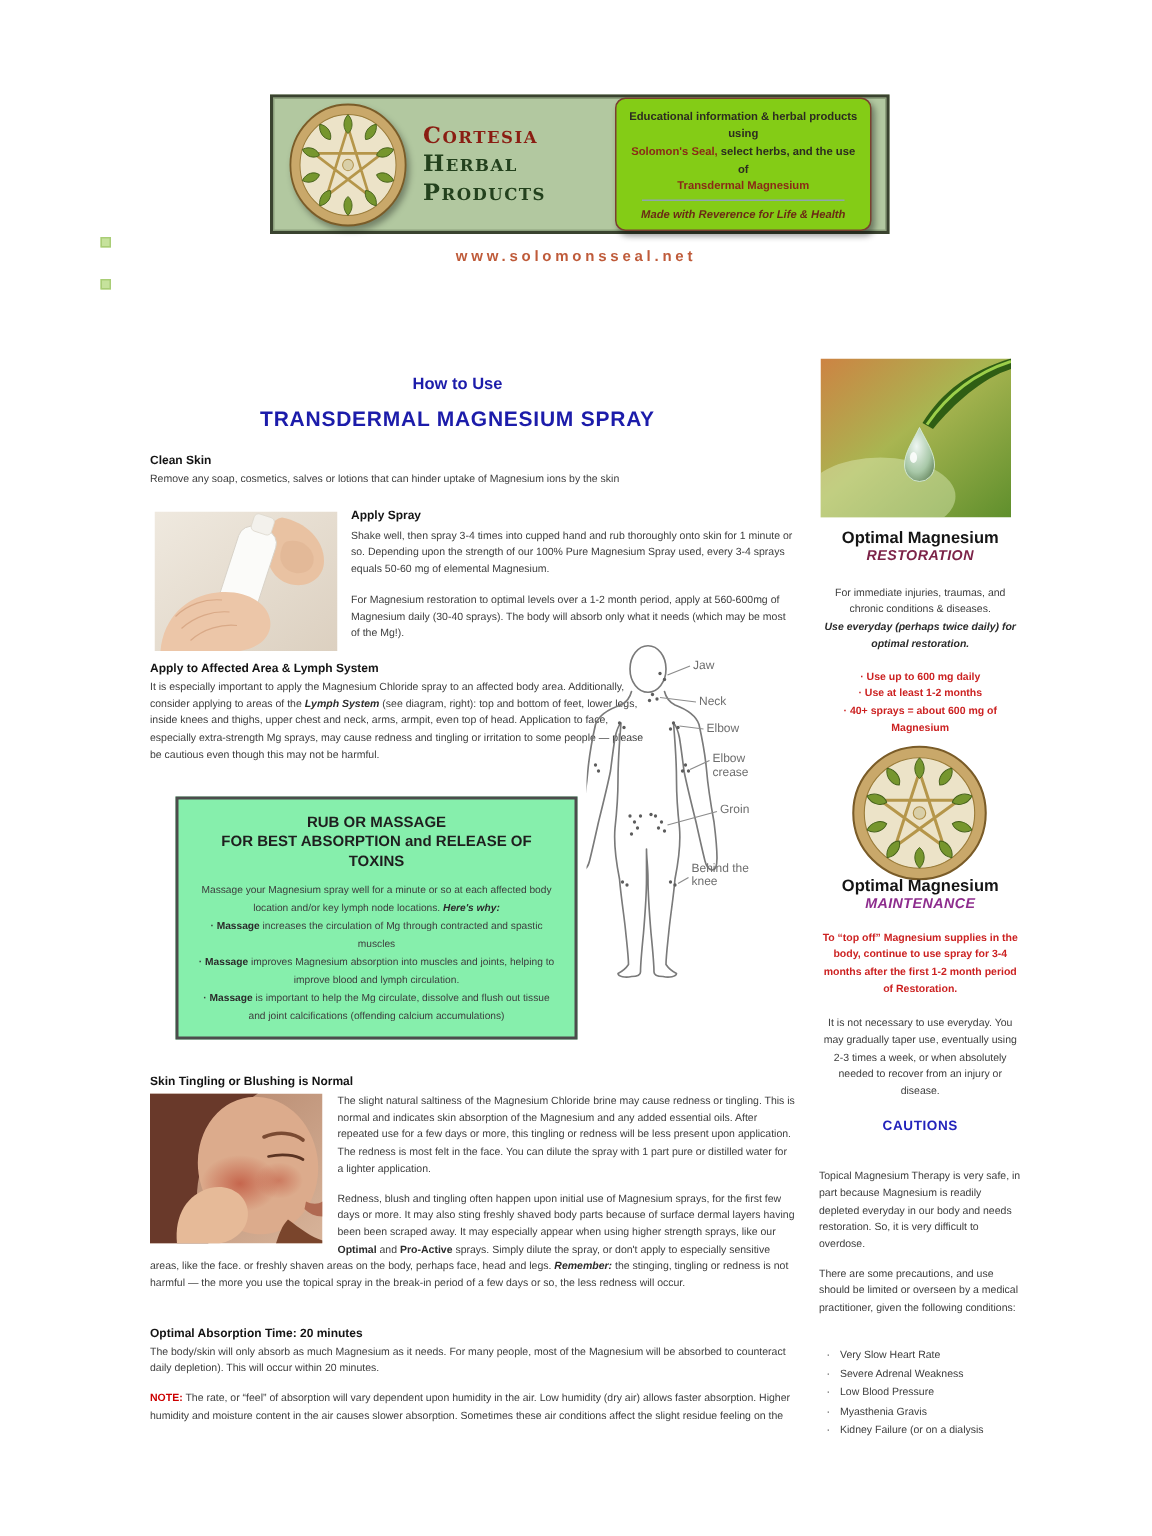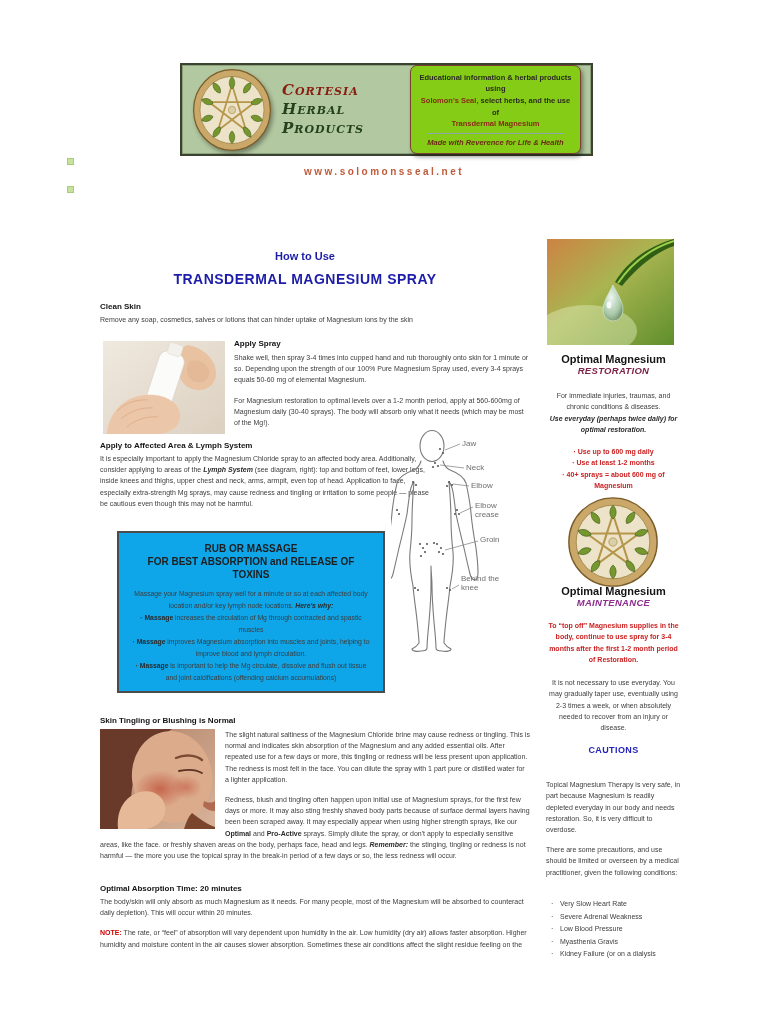--- a/index.html
+++ b/index.html
@@ -6,21 +6,21 @@
   body{width:768px;height:1024px;overflow:hidden;font-family:"Liberation Sans",sans-serif;}
   .page{position:relative;width:768px;height:1024px;background:#fff;}
 
   
   .banner{position:absolute;left:180px;top:63px;width:413px;height:93px;
     background:#b2c8a0;border:2px solid #3a432f;box-sizing:border-box;
     display:flex;align-items:center;padding:0 10px;gap:10px;
     box-shadow:0 0 0 1px #8ca07c inset;}
   .logo-wrap{flex:0 0 auto;width:80px;height:84px;filter:drop-shadow(2px 3px 2px rgba(0,0,0,.35));}
   .brand{flex:0 0 auto;width:118px;font-family:"DejaVu Serif",serif;font-weight:bold;
-    font-variant:small-caps;font-size:15px;letter-spacing:1px;line-height:1.25;font-style:italic;}
+    font-variant:small-caps;font-size:15px;letter-spacing:1px;line-height:1.25;}
   .brand-l1{color:#8a1d12;}
   .brand-l2,.brand-l3{color:#23411d;}
   .tagline-box{flex:1 1 auto;background:#84cc16;border:1px solid #7a4030;border-radius:7px;
     box-shadow:2px 3px 4px rgba(0,0,0,.4);padding:6px 6px 5px;text-align:center;
     font-size:7.5px;font-weight:bold;color:#2c2c20;line-height:1.55;}
   .tl-red{color:#8a2a17;}
   .tl-divider{height:0;border-top:1px solid #8fa5ad;width:86%;margin:3px auto 3px;}
   .tl-italic{font-style:italic;color:#6b2a14;}
 
   .website{position:absolute;left:0;top:166px;width:768px;text-align:center;
@@ -51,21 +51,21 @@
   .lymph{left:100px;top:441px;width:333px;}
   .lymph .t7{margin-top:3px;}
 
   
   .diagram{left:391px;top:429px;width:158px;height:232px;}
   .diagram svg{position:absolute;left:0;top:0;}
   .dlabel{position:absolute;font-size:8px;color:#6e6e6e;line-height:1.15;}
 
   
   .rubbox{left:117px;top:531px;width:268px;box-sizing:border-box;
-    border:2px solid #4c4c4c;background:#0ea5e9;padding:9px 10px 8px;text-align:center;}
+    border:2px solid #4c4c4c;background:#86efac;padding:9px 10px 8px;text-align:center;}
   .rub-title{font-size:10px;font-weight:bold;color:#1e1e1e;line-height:1.3;}
   .rub-body{font-size:6.8px;color:#3d3d3d;line-height:1.7;margin-top:7px;}
   .rub-li{margin-top:1px;}
   .rub-li::before{content:"\00B7\0020\0020";font-weight:bold;color:#3d3d3d;}
 
   .tingling{left:100px;top:716px;width:430px;}
   .tingling .photo{float:left;width:115px;height:100px;margin:4px 10px 4px 0;}
   .tingling .t7{margin-top:4px;}
 
   .absorption{left:100px;top:884px;width:434px;}

